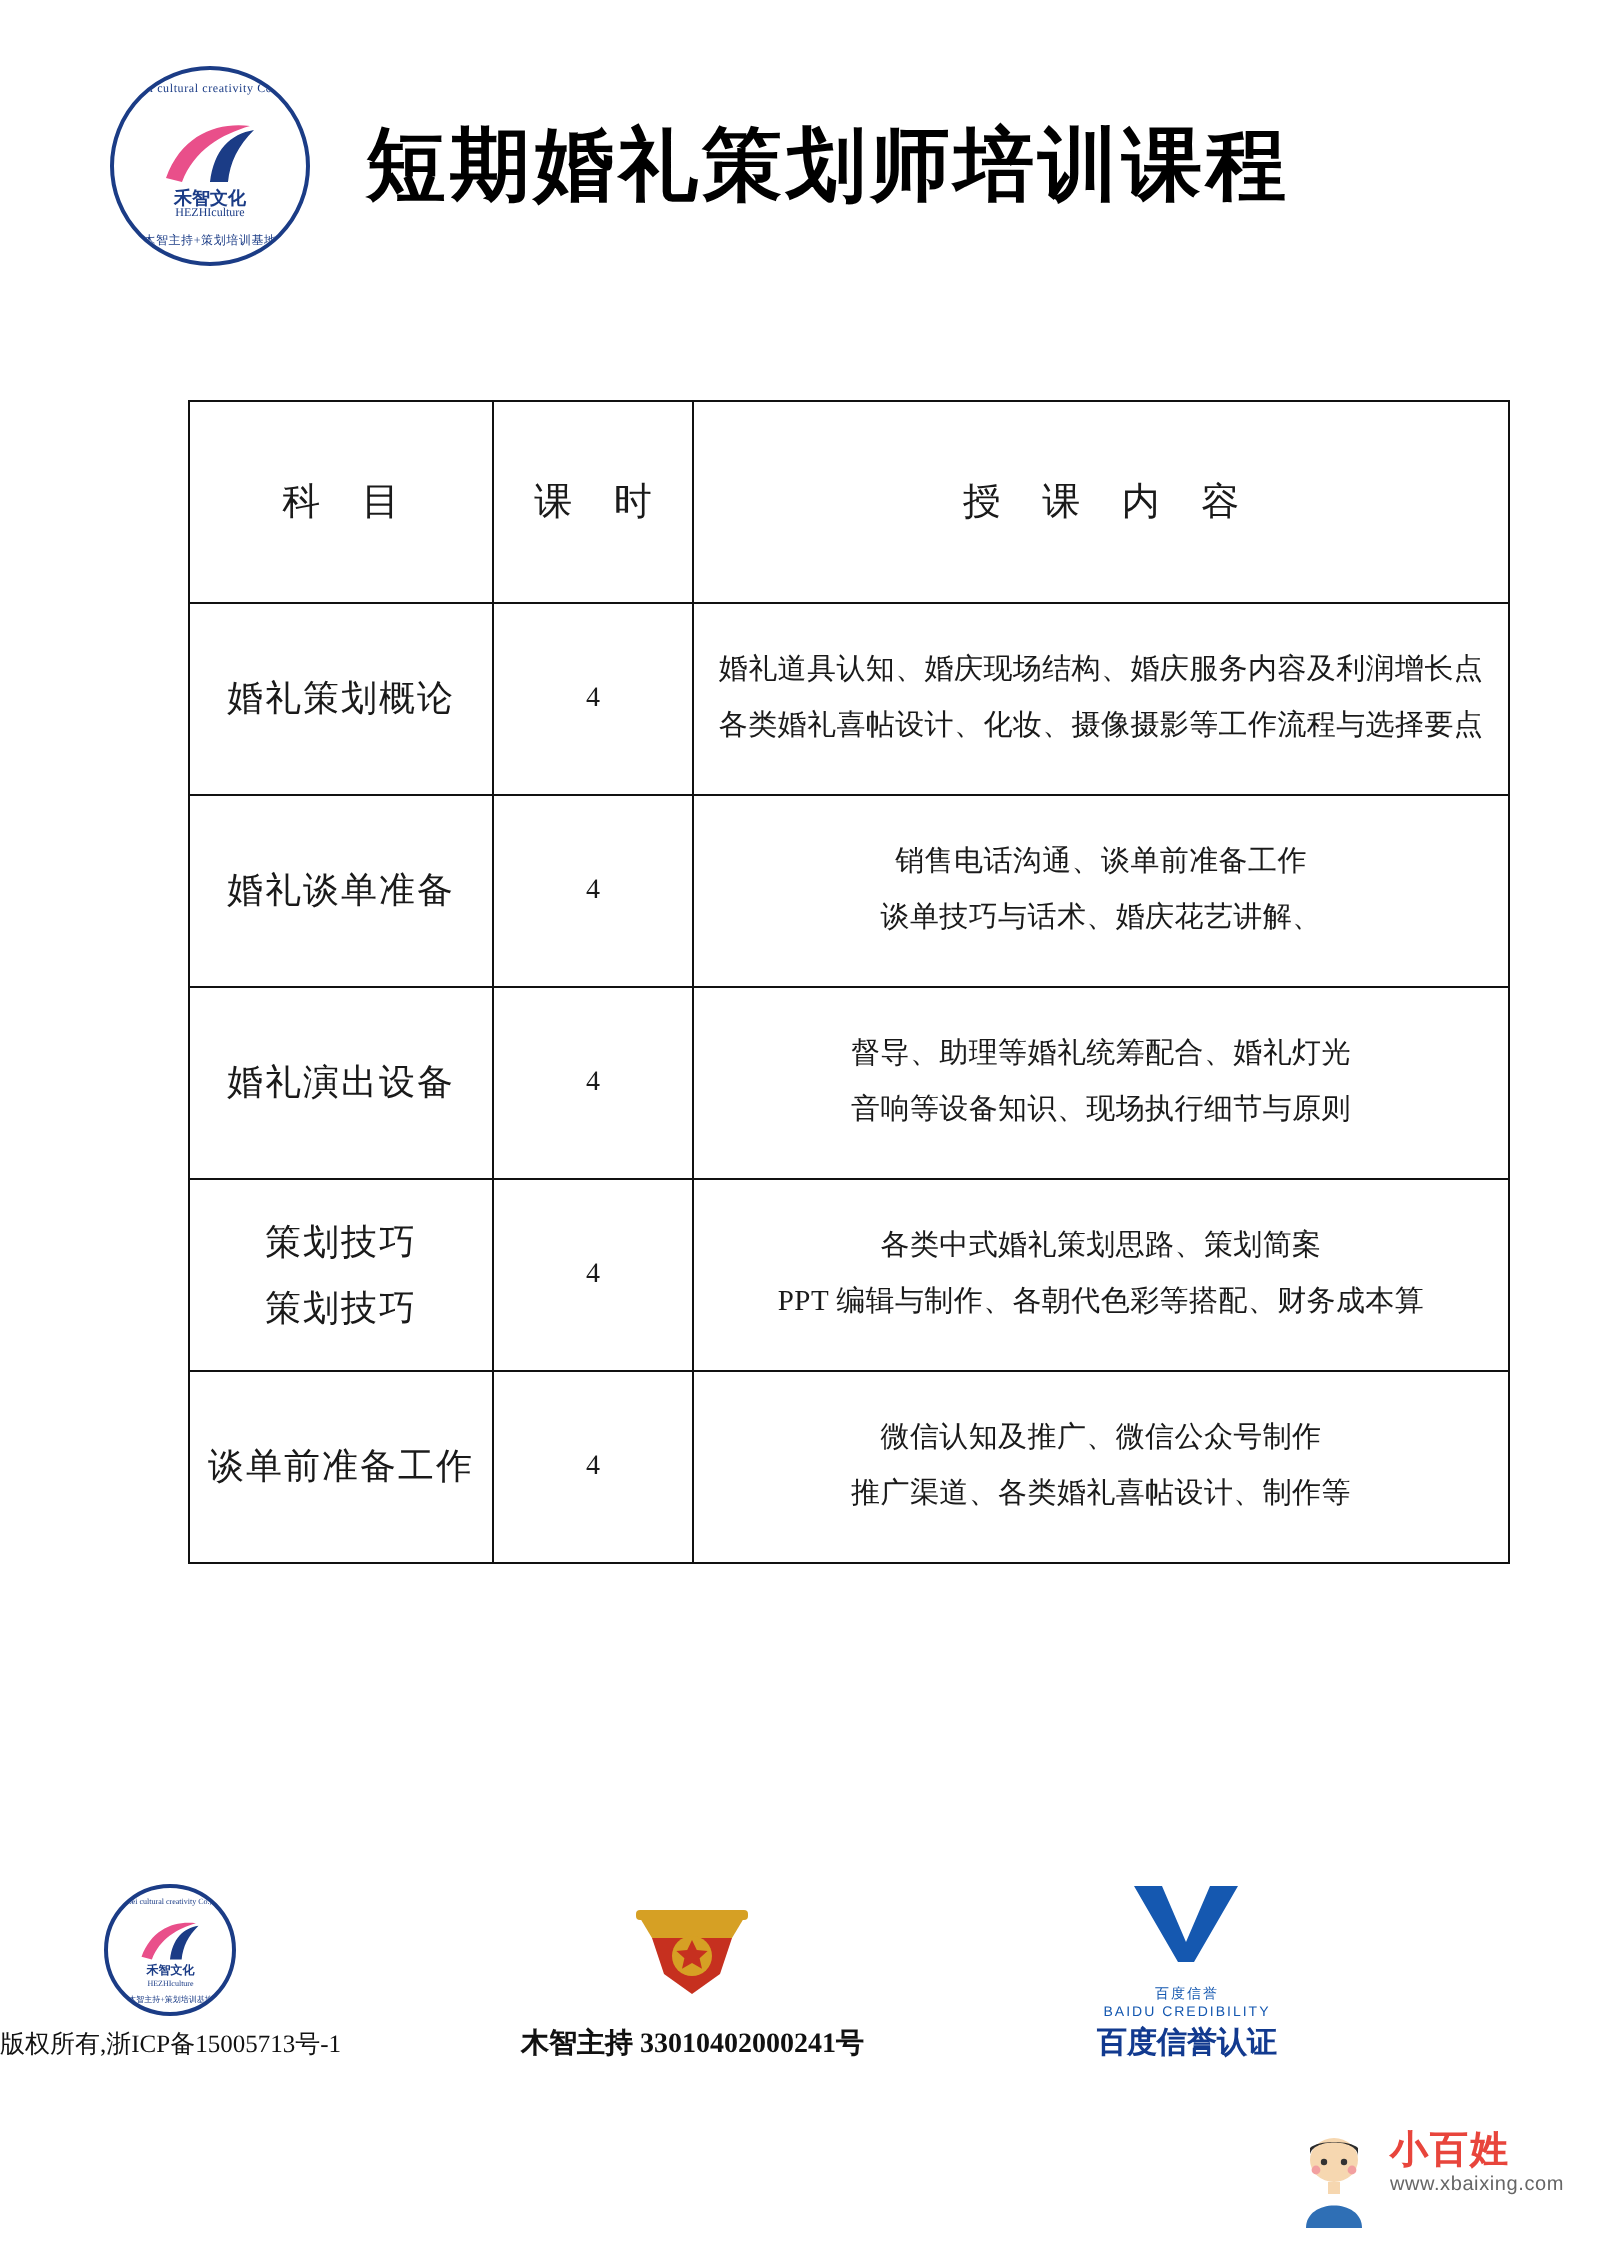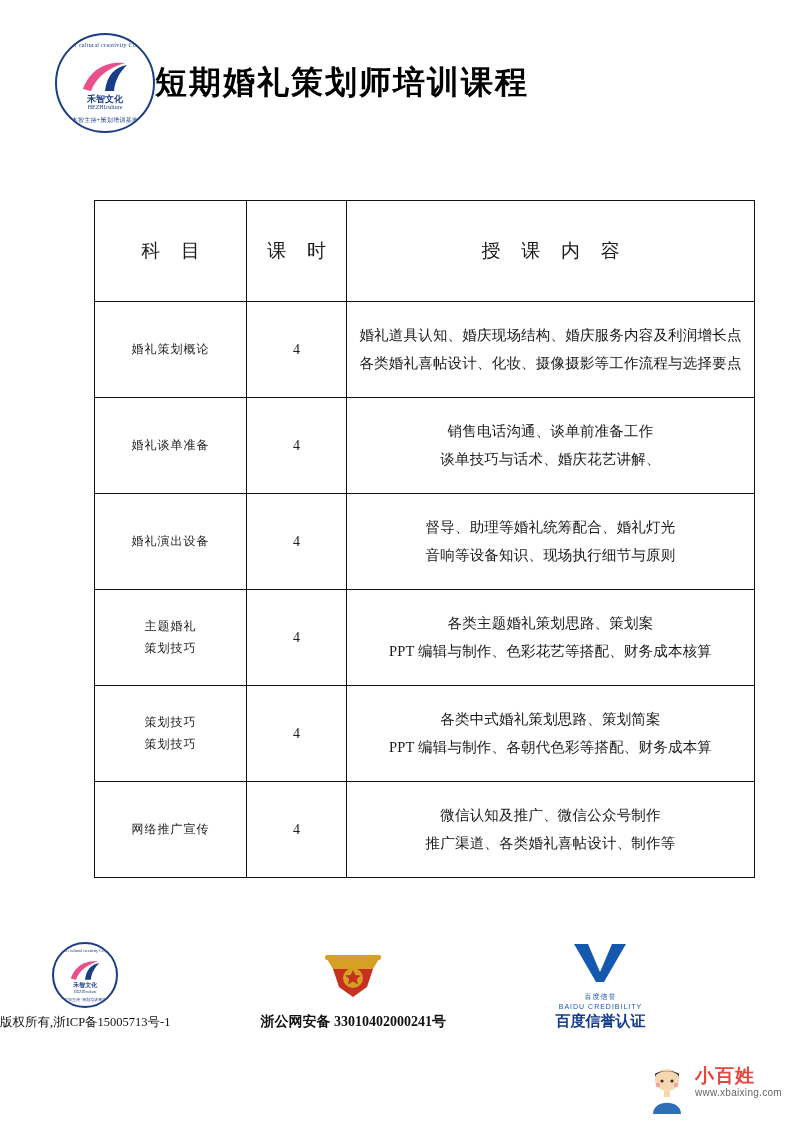--- a/index.html
+++ b/index.html
@@ -68,21 +68,22 @@
   .logo-badge .en-name {
     position: absolute;
     left: 0; right: 0;
     top: 69px;
     text-align: center;
     font-size: 6px;
     color: #1b3c86;
     font-family: "Liberation Serif", serif;
   }
   .doc-title {
-    font-size: 32px;
+    margin-left: 28px;
+    font-size: 40px;
     font-weight: bold;
     letter-spacing: 2px;
     font-family: "Liberation Serif", serif;
     color: #000000;
     white-space: nowrap;
   }
 
   
   .table-wrap {
     margin: 90px 70px 0 70px;
@@ -105,21 +106,21 @@
     font-size: 19px;
     font-weight: normal;
     letter-spacing: 8px;
     text-indent: 8px;
   }
   col.c-subject { width: 152px; }
   col.c-hours   { width: 100px; }
   col.c-content { width: 408px; }
 
   table.course-table tbody td.subject {
-    font-size: 12px;
+    font-size: 18px;
     letter-spacing: 1px;
     line-height: 1.8;
   }
   table.course-table tbody td.hours {
     font-size: 14px;
   }
   table.course-table tbody td.content {
     font-size: 14.5px;
     line-height: 1.9;
     padding: 10px 12px;
@@ -289,42 +290,31 @@
       <tr>
         <td class="subject">婚礼演出设备</td>
         <td class="hours">4</td>
         <td class="content">
           <div>督导、助理等婚礼统筹配合、婚礼灯光</div>
           <div>音响等设备知识、现场执行细节与原则</div>
         </td>
       </tr>
       <tr>
         <td class="subject">
-          <div>主题婚礼</div>
-          <div>策划技巧</div>
-        </td>
-        <td class="hours">4</td>
-        <td class="content">
-          <div>各类主题婚礼策划思路、策划案</div>
-          <div>PPT 编辑与制作、色彩花艺等搭配、财务成本核算</div>
-        </td>
-      </tr>
-      <tr>
-        <td class="subject">
           <div>策划技巧</div>
           <div>策划技巧</div>
         </td>
         <td class="hours">4</td>
         <td class="content">
           <div>各类中式婚礼策划思路、策划简案</div>
           <div>PPT 编辑与制作、各朝代色彩等搭配、财务成本算</div>
         </td>
       </tr>
       <tr>
-        <td class="subject">网络推广宣传</td>
+        <td class="subject">谈单前准备工作</td>
         <td class="hours">4</td>
         <td class="content">
           <div>微信认知及推广、微信公众号制作</div>
           <div>推广渠道、各类婚礼喜帖设计、制作等</div>
         </td>
       </tr>
     </tbody>
   </table>
 </div>
 
@@ -350,21 +340,21 @@
     <div class="footer-item">
       <div class="footer-mark">
         <svg class="police-emblem" viewBox="0 0 64 58">
           <path d="M6 14 H58 L52 24 H12 Z" fill="#d6a024"></path>
           <path d="M12 24 H52 L46 42 L32 52 L18 42 Z" fill="#c6301f"></path>
           <circle cx="32" cy="33" r="10" fill="#d6a024"></circle>
           <path d="M32 25 l2.4 5 5.4.5-4 3.6 1.2 5.3-5-2.9-5 2.9 1.2-5.3-4-3.6 5.4-.5z" fill="#c6301f"></path>
           <rect x="4" y="10" width="56" height="5" rx="2" fill="#d6a024"></rect>
         </svg>
       </div>
-      <div class="footer-caption strong">浙公网安备 33010402000241号</div>
+      <div class="footer-caption strong">木智主持 33010402000241号</div>
     </div>
 
     <div class="footer-item">
       <div class="footer-mark">
         <div style="text-align:center;">
           <svg class="baidu-v" viewBox="0 0 64 44">
             <path d="M6 4 L20 4 L32 32 L44 4 L58 4 L36 42 L28 42 Z" fill="#1558b0"></path>
             <path d="M24 4 L32 4 L40 4 L32 20 Z" fill="#ffffff"></path>
           </svg>
           <div class="baidu-sub">百度信誉</div>

